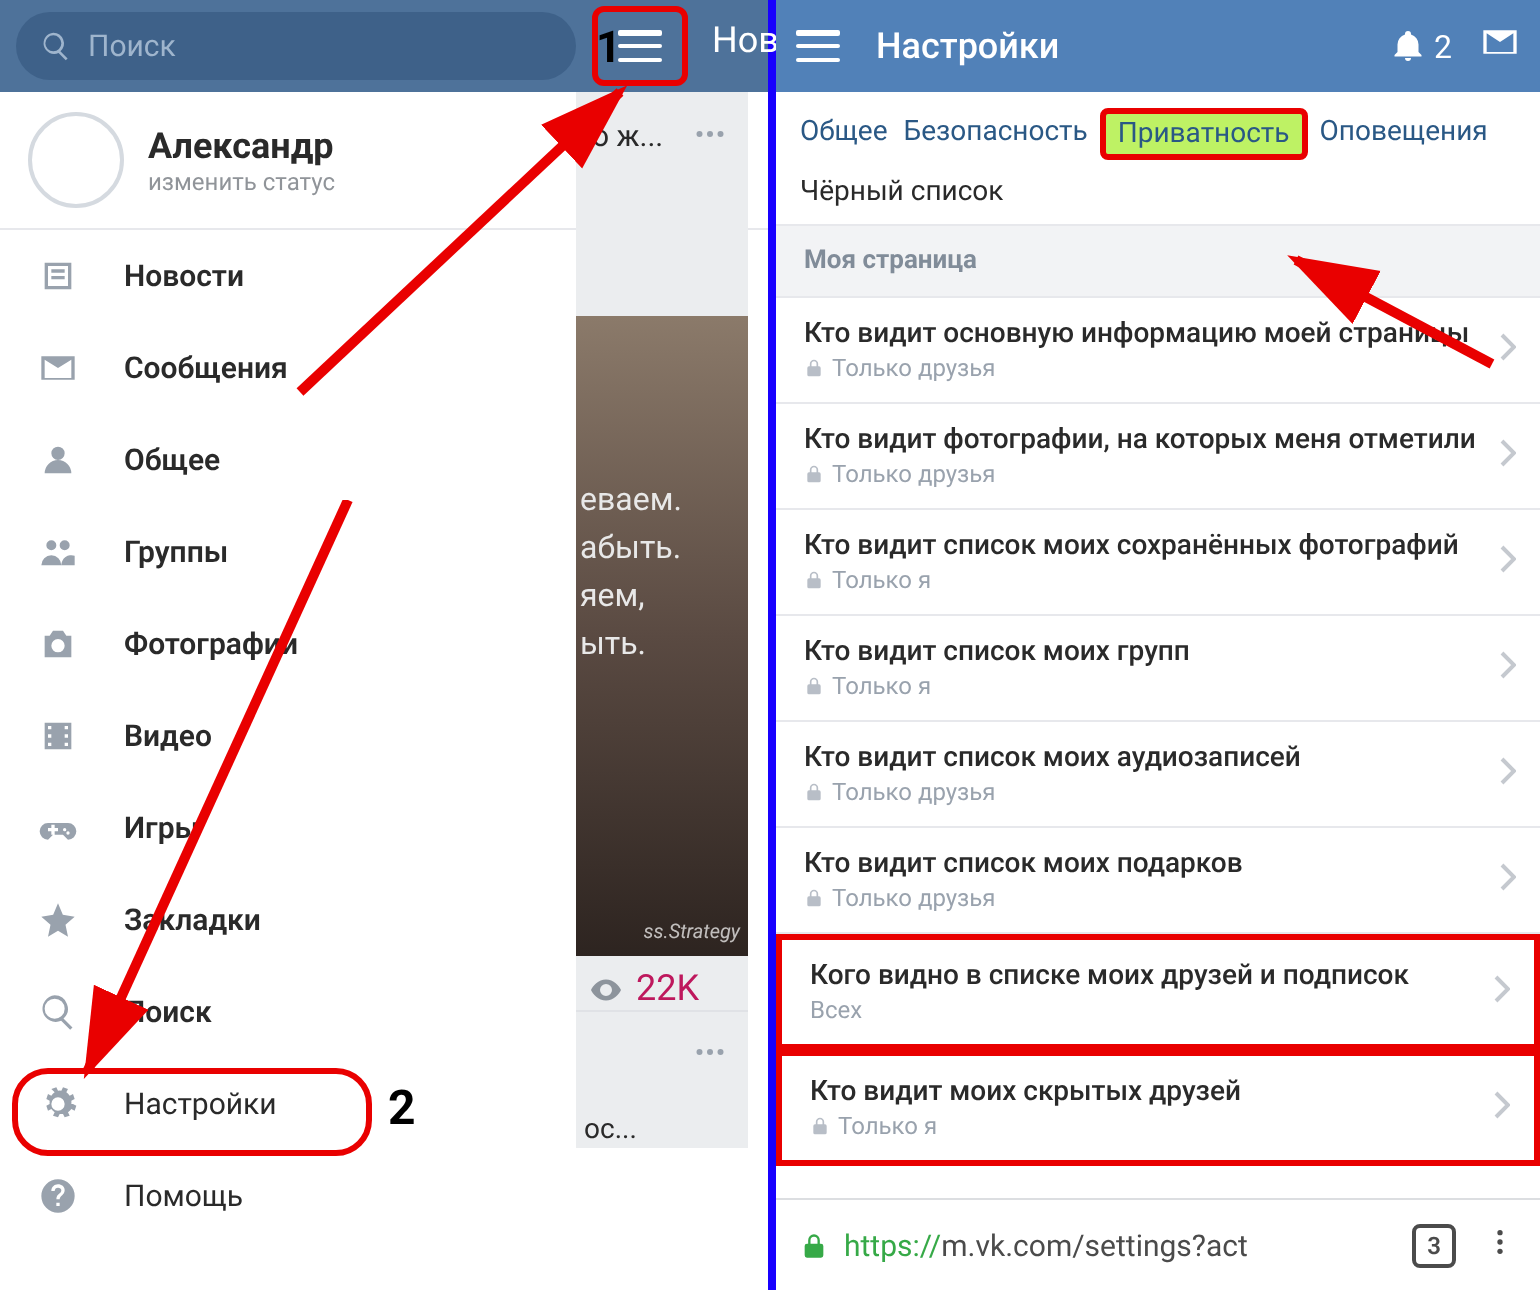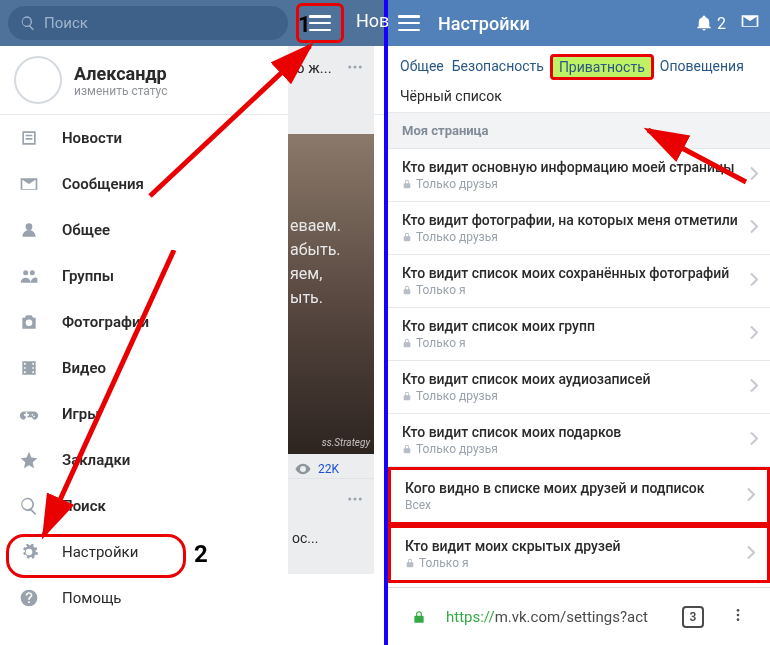--- a/index.html
+++ b/index.html
@@ -32,23 +32,23 @@
   .menu-icon { width: 22px; height: 22px; margin-right: 22px; fill: #99a2ad; display: flex; align-items: center; justify-content: center; }
   .menu-icon svg { width: 20px; height: 20px; fill: #99a2ad; }
 
   .settings-highlight { position: absolute; top: 534px; left: 6px; width: 180px; height: 44px; border: 3px solid #e90000; border-radius: 18px; z-index: 3; pointer-events: none; }
   .annotation-2 { position: absolute; top: 540px; left: 194px; color: #000; font-weight: bold; font-size: 24px; z-index: 4; }
   .arrow-to-settings { position: absolute; top: 250px; left: 24px; z-index: 5; }
 
   .content-strip { position: absolute; left: 288px; top: 46px; width: 86px; height: 528px; background: #ebedef; overflow: hidden; }
   .strip-header { height: 44px; display: flex; align-items: center; padding-left: 8px; color: #2a2a2a; font-size: 15px; }
   .strip-dots { position: absolute; right: 10px; top: 12px; fill: #99a2ad; }
-  .strip-img { margin-top: 44px; width: 86px; height: 320px; background: linear-gradient(180deg, #8b7a6a 0%, #5a4a42 50%, #2d2420 100%); color: #e8e8e8; font-size: 16px; padding: 80px 7px 0 2px; line-height: 1.5; text-align: left; overflow: hidden; position: relative; }
+  .strip-img { margin-top: 68px; width: 86px; height: 320px; background: linear-gradient(180deg, #8b7a6a 0%, #5a4a42 50%, #2d2420 100%); color: #e8e8e8; font-size: 16px; padding: 80px 7px 0 2px; line-height: 1.5; text-align: left; overflow: hidden; position: relative; }
   .strip-tag { position: absolute; bottom: 4px; right: 4px; font-size: 10px; color: #fff; font-style: italic; opacity: .7; }
-  .strip-views { padding: 6px 0 0 6px; color: #1d4ed8; font-size: 12px; display: flex; align-items: center; }
+  .strip-views { padding: 6px 0 0 6px; color: #be185d; font-size: 18px; display: flex; align-items: center; }
   .strip-views svg { width: 18px; height: 18px; margin-right: 6px; fill: #8d949c; }
   .strip-row { height: 44px; border-top: 1px solid #e0e2e6; display: flex; align-items: center; justify-content: flex-end; padding-right: 10px; }
   .strip-row .dots3 svg { width: 18px; height: 18px; fill: #99a2ad; }
   .strip-text-bottom { padding: 8px 4px; color: #2a2a2a; font-size: 14px; }
 
   
   .r-header { background: #5181b8; height: 46px; display: flex; align-items: center; padding: 0 10px; color: #fff; }
   .r-hamburger { width: 22px; height: 16px; display: flex; flex-direction: column; justify-content: space-between; margin-right: 18px; }
   .r-hamburger span { height: 2.5px; width: 100%; background: #fff; border-radius: 1px; }
   .r-title { font-size: 18px; font-weight: 500; flex: 1; }
@@ -68,21 +68,21 @@
   .priv-title { font-size: 14px; color: #2a2a2a; font-weight: 500; }
   .priv-sub { font-size: 12px; color: #99a2ad; margin-top: 2px; display: flex; align-items: center; }
   .priv-sub svg { width: 10px; height: 10px; fill: #b8bec7; margin-right: 4px; }
   .priv-chevron { position: absolute; right: 12px; top: 50%; transform: translateY(-50%); }
   .priv-chevron svg { width: 8px; height: 14px; fill: #c5c9cf; }
 
   .highlight-row { border: 3px solid #e90000 !important; }
 
   .section-label2 { background: #f2f3f5; color: #818c99; font-size: 13px; font-weight: 600; padding: 8px 14px; border-top: 1px solid #e7e8ec; border-bottom: 1px solid #e7e8ec; }
 
-  .url-bar { position: absolute; bottom: 0; left: 0; right: 0; height: 58px; background: #fff; border-top: 1px solid #dcdee1; display: flex; align-items: center; padding: 0 24px; font-size: 15px; gap: 12px; }
+  .url-bar { position: absolute; bottom: 0; left: 0; right: 0; height: 46px; background: #fff; border-top: 1px solid #dcdee1; display: flex; align-items: center; padding: 0 12px; font-size: 15px; }
   .lock-green { width: 14px; height: 14px; fill: #36a947; margin-right: 8px; }
   .url-text { flex: 1; }
   .url-https { color: #36a947; }
   .url-rest { color: #4b4b4b; }
   .tab-count { border: 2px solid #4b4b4b; border-radius: 4px; width: 22px; height: 22px; display: flex; align-items: center; justify-content: center; font-size: 12px; color: #4b4b4b; font-weight: 600; margin-right: 14px; }
   .vdots svg { width: 16px; height: 16px; fill: #4b4b4b; }
 
   .scroll-area { position: absolute; top: 46px; left: 0; right: 0; bottom: 46px; overflow: hidden; }
 </style>
 </head>

